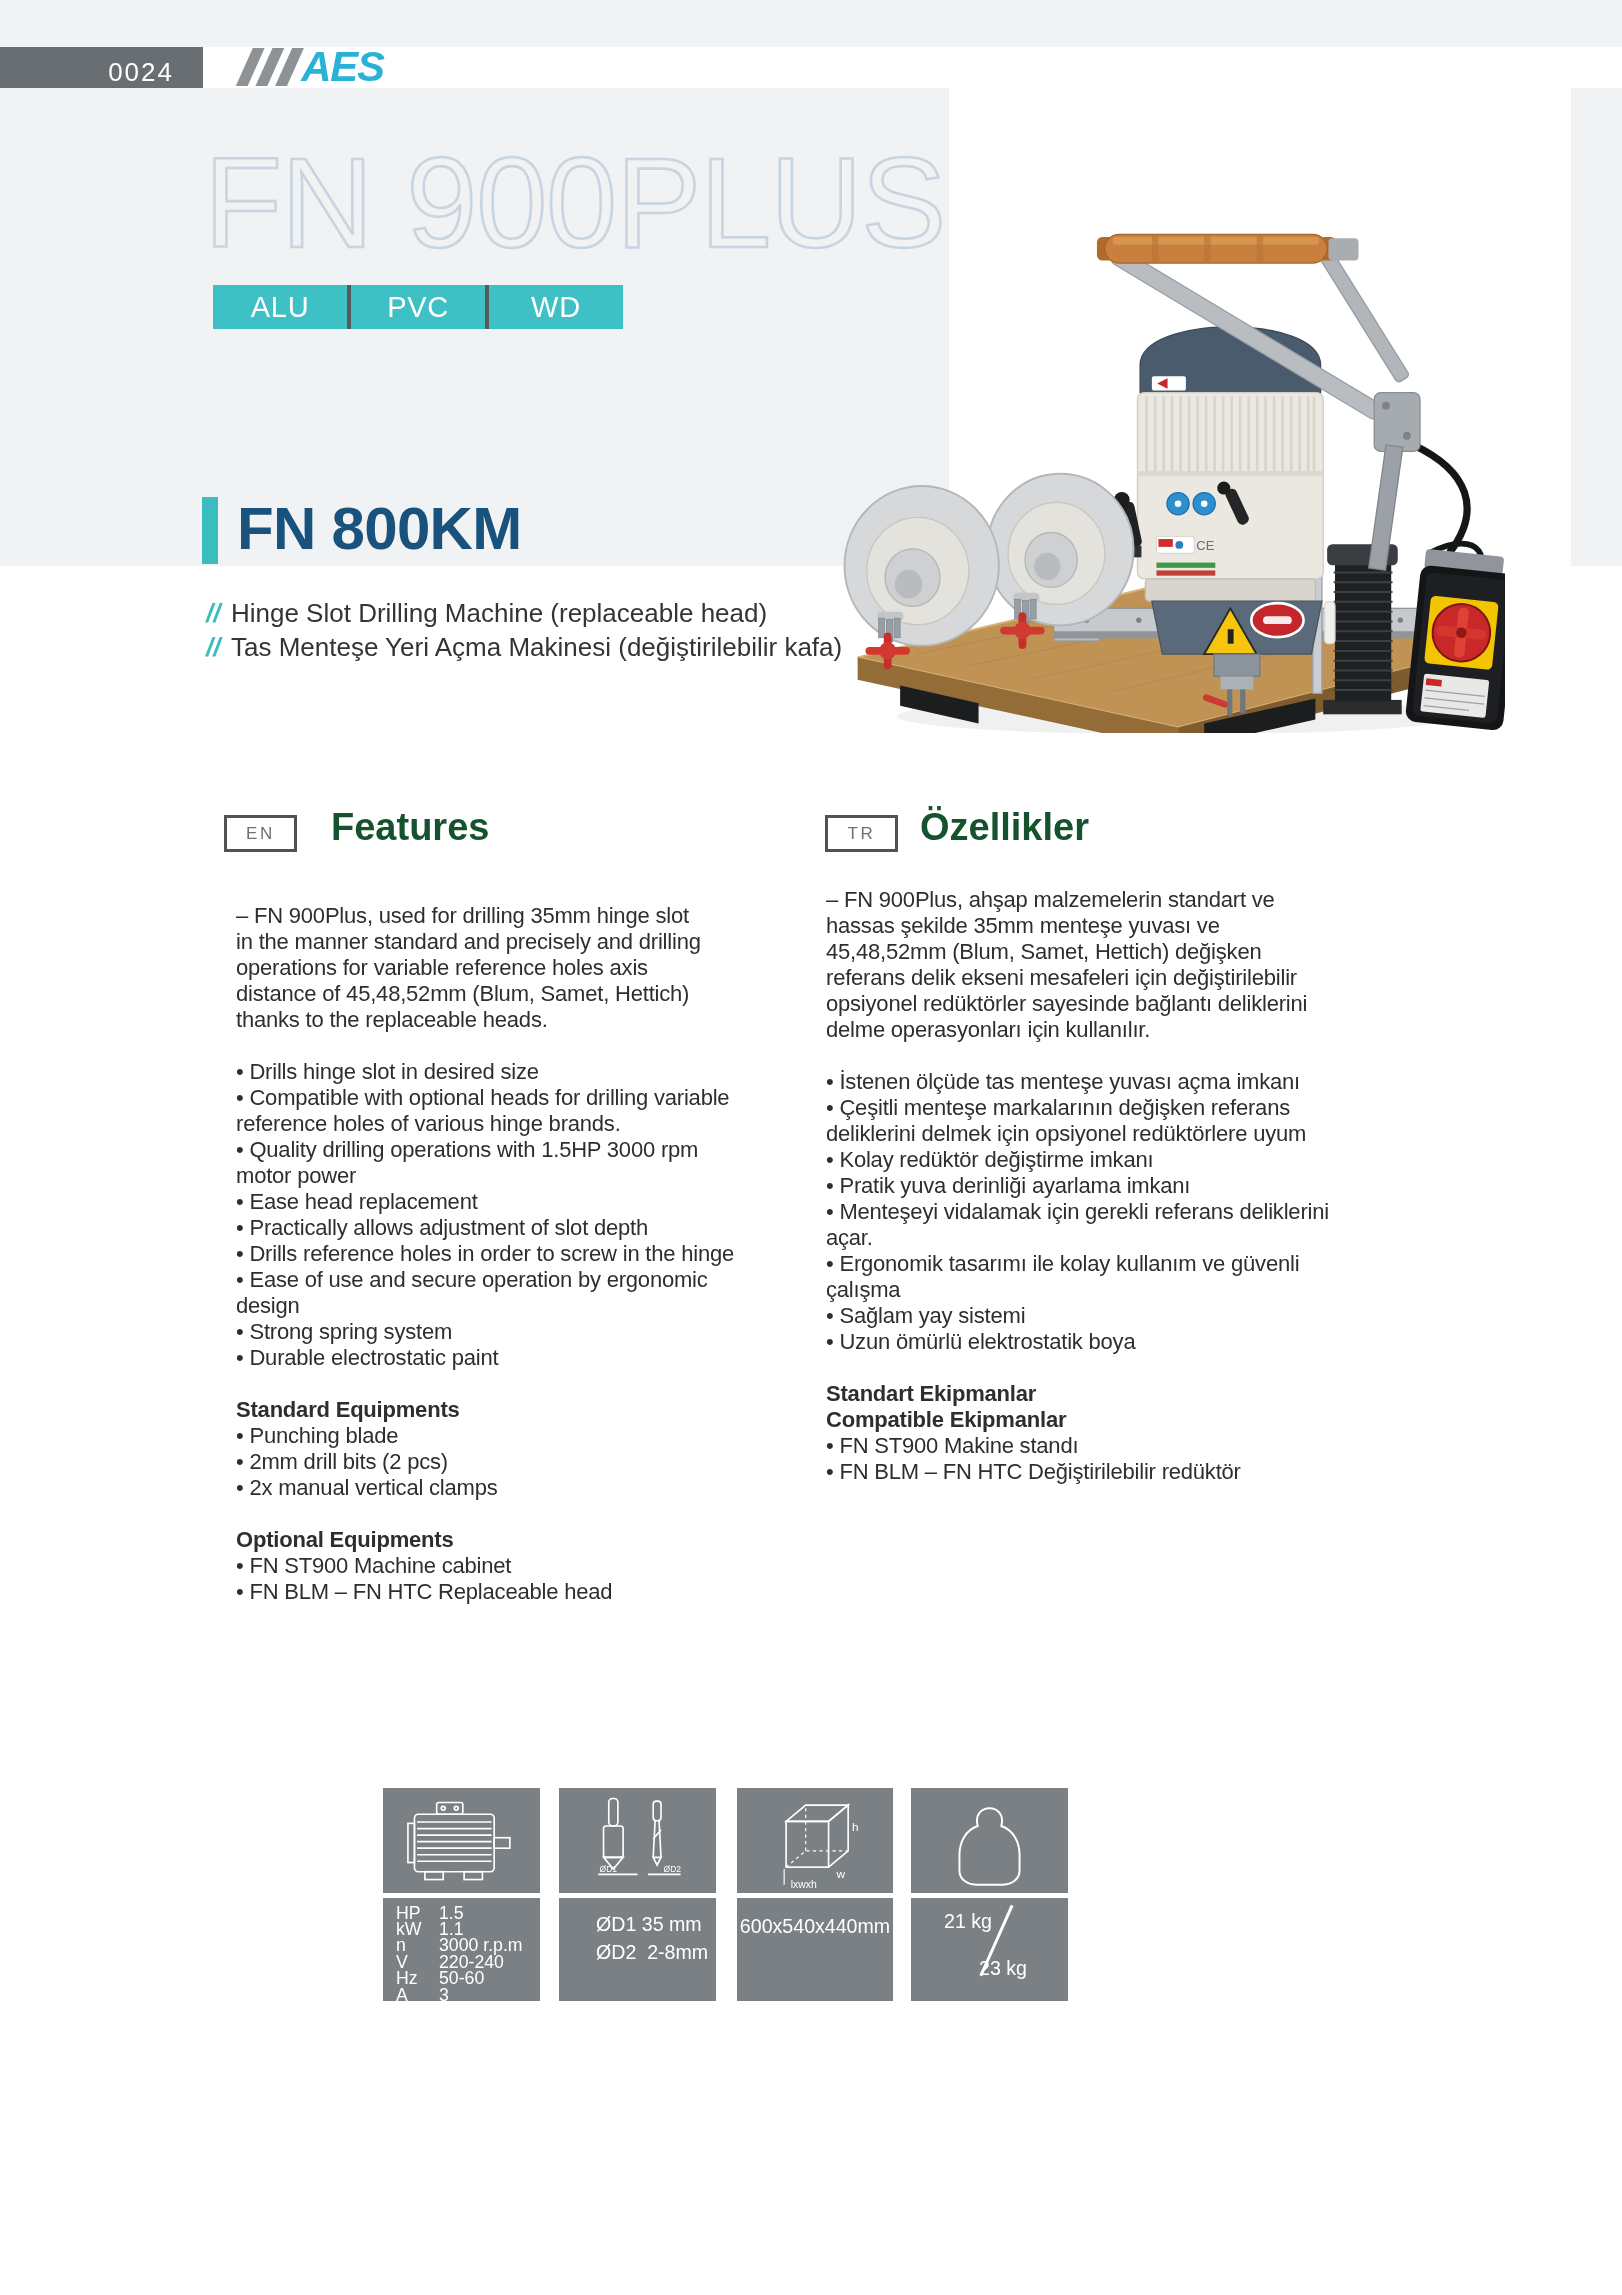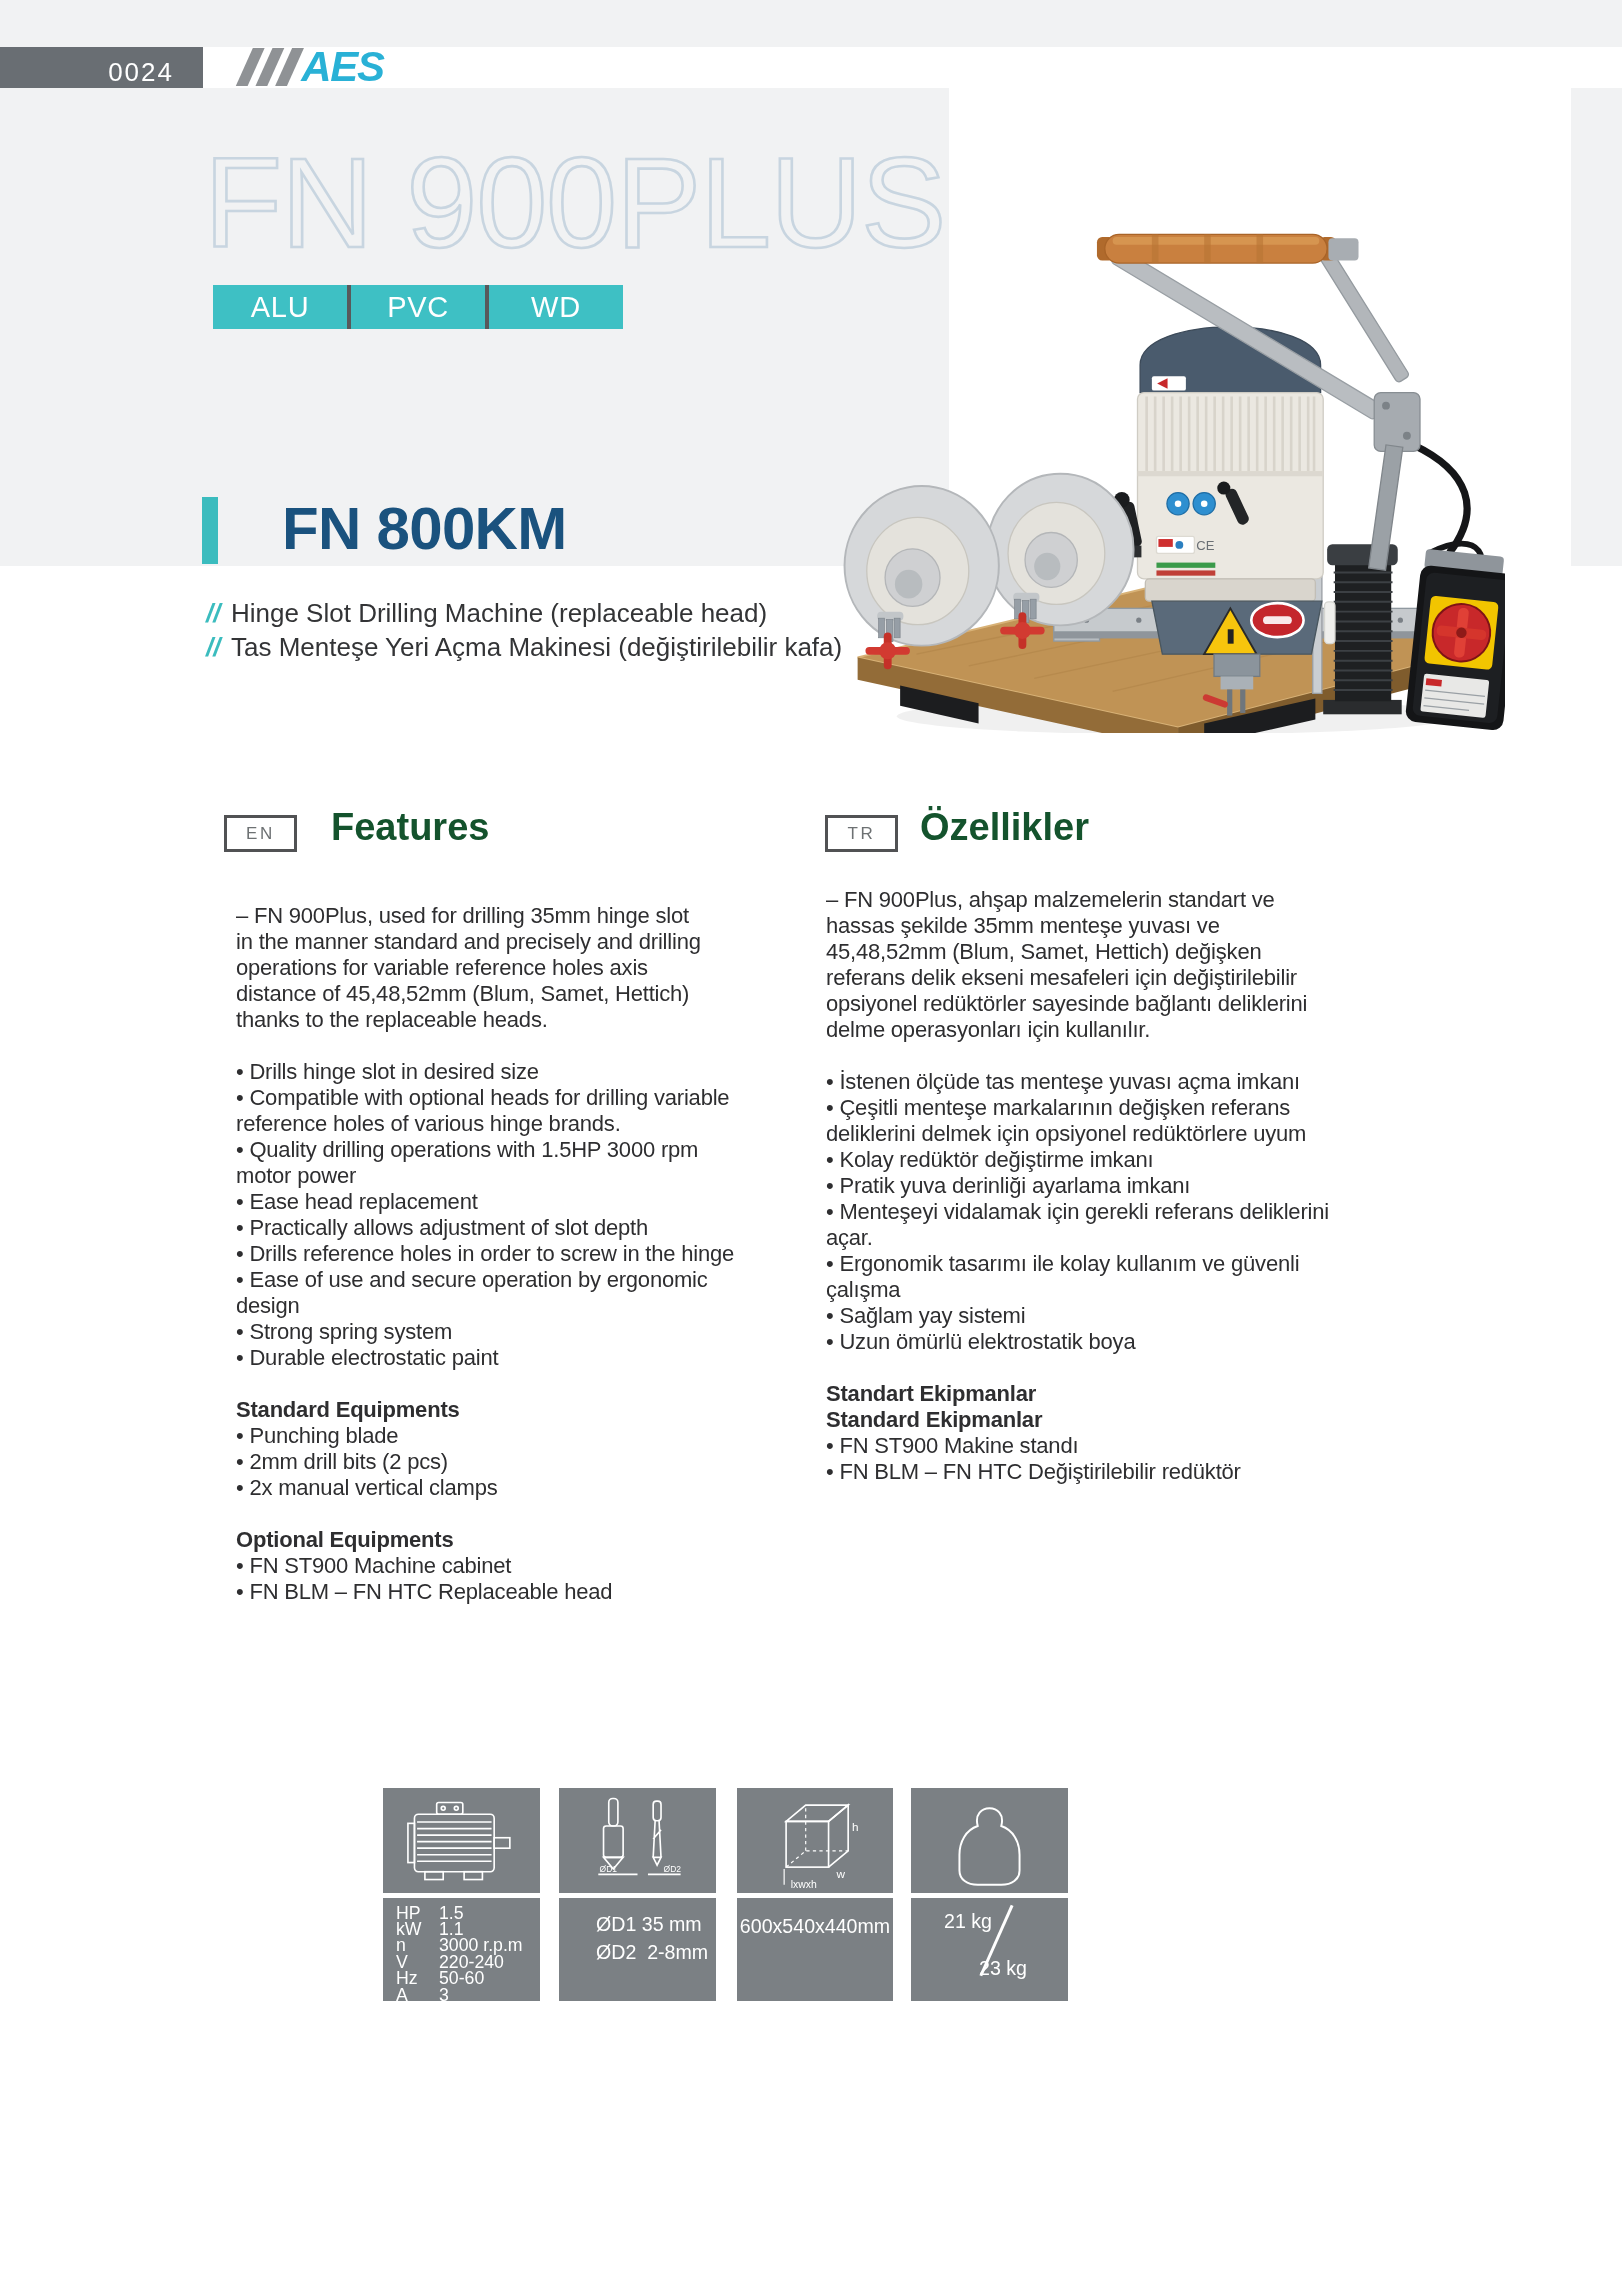--- a/index.html
+++ b/index.html
@@ -26,21 +26,21 @@
   
   .tabs{position:absolute;top:285px;left:213px;width:410px;height:44px;background:#58595b;display:flex;gap:3.9px;}
   .tab{flex:1;background:#3ec0c4;color:#fff;display:flex;align-items:center;justify-content:center;
        font-size:29px;letter-spacing:0.7px;}
   
   .photo-bg{position:absolute;top:88px;left:949px;width:622px;height:484px;background:#ffffff;}
   .machine{position:absolute;top:196px;left:838px;width:667px;height:537px;}
   
   .title-bar{position:absolute;top:497px;left:202px;width:16.4px;height:67px;background:#3bbcbe;}
   .product-title{position:absolute;top:495px;left:237px;font-size:60px;line-height:67px;
-                 font-weight:700;color:#1a527e;letter-spacing:-0.7px;white-space:nowrap;margin-left:45px;}
+                 font-weight:700;color:#1a527e;letter-spacing:-0.7px;white-space:nowrap;}
   .subtitle{position:absolute;left:206px;font-size:26px;line-height:30px;color:#333436;
             font-weight:500;white-space:nowrap;}
   .subtitle .slash{color:#3bbcbe;font-weight:700;font-style:italic;margin-right:10.5px;}
   .sub1{top:598px;} .sub2{top:632px;}
   
   .badge{position:absolute;top:815px;width:73px;height:37px;border:3.3px solid #515254;background:#fff;
          color:#6d7173;font-size:17px;letter-spacing:2.6px;display:flex;align-items:center;
          justify-content:center;box-sizing:border-box;}
   .badge-en{left:224px;} .badge-tr{left:825px;}
   .col-heading{position:absolute;top:806px;font-size:38px;font-weight:700;color:#14532d;white-space:nowrap;}
@@ -291,21 +291,21 @@
 deliklerini delmek için opsiyonel redüktörlere uyum
 • Kolay redüktör değiştirme imkanı
 • Pratik yuva derinliği ayarlama imkanı
 • Menteşeyi vidalamak için gerekli referans deliklerini
 açar.
 • Ergonomik tasarımı ile kolay kullanım ve güvenli
 çalışma
 • Sağlam yay sistemi
 • Uzun ömürlü elektrostatik boya</p>
     <p class="sec-title">Standart Ekipmanlar</p>
-    <p class="sec-title">Standard Ekipmanlar</p>
+    <p class="sec-title">Compatible Ekipmanlar</p>
     <p class="items">• FN ST900 Makine standı
 • FN BLM – FN HTC Değiştirilebilir redüktör</p>
   </div>
 
   <div class="spec spec-motor">
     <div class="icon-area">
       <svg width="131" height="98" viewBox="0 0 200 150" fill="none" stroke="#ffffff" stroke-width="2.5">
         <rect x="62" y="16" width="40" height="18" rx="3"></rect>
         <circle cx="72" cy="25" r="3"></circle>
           <circle cx="92" cy="25" r="3"></circle>

